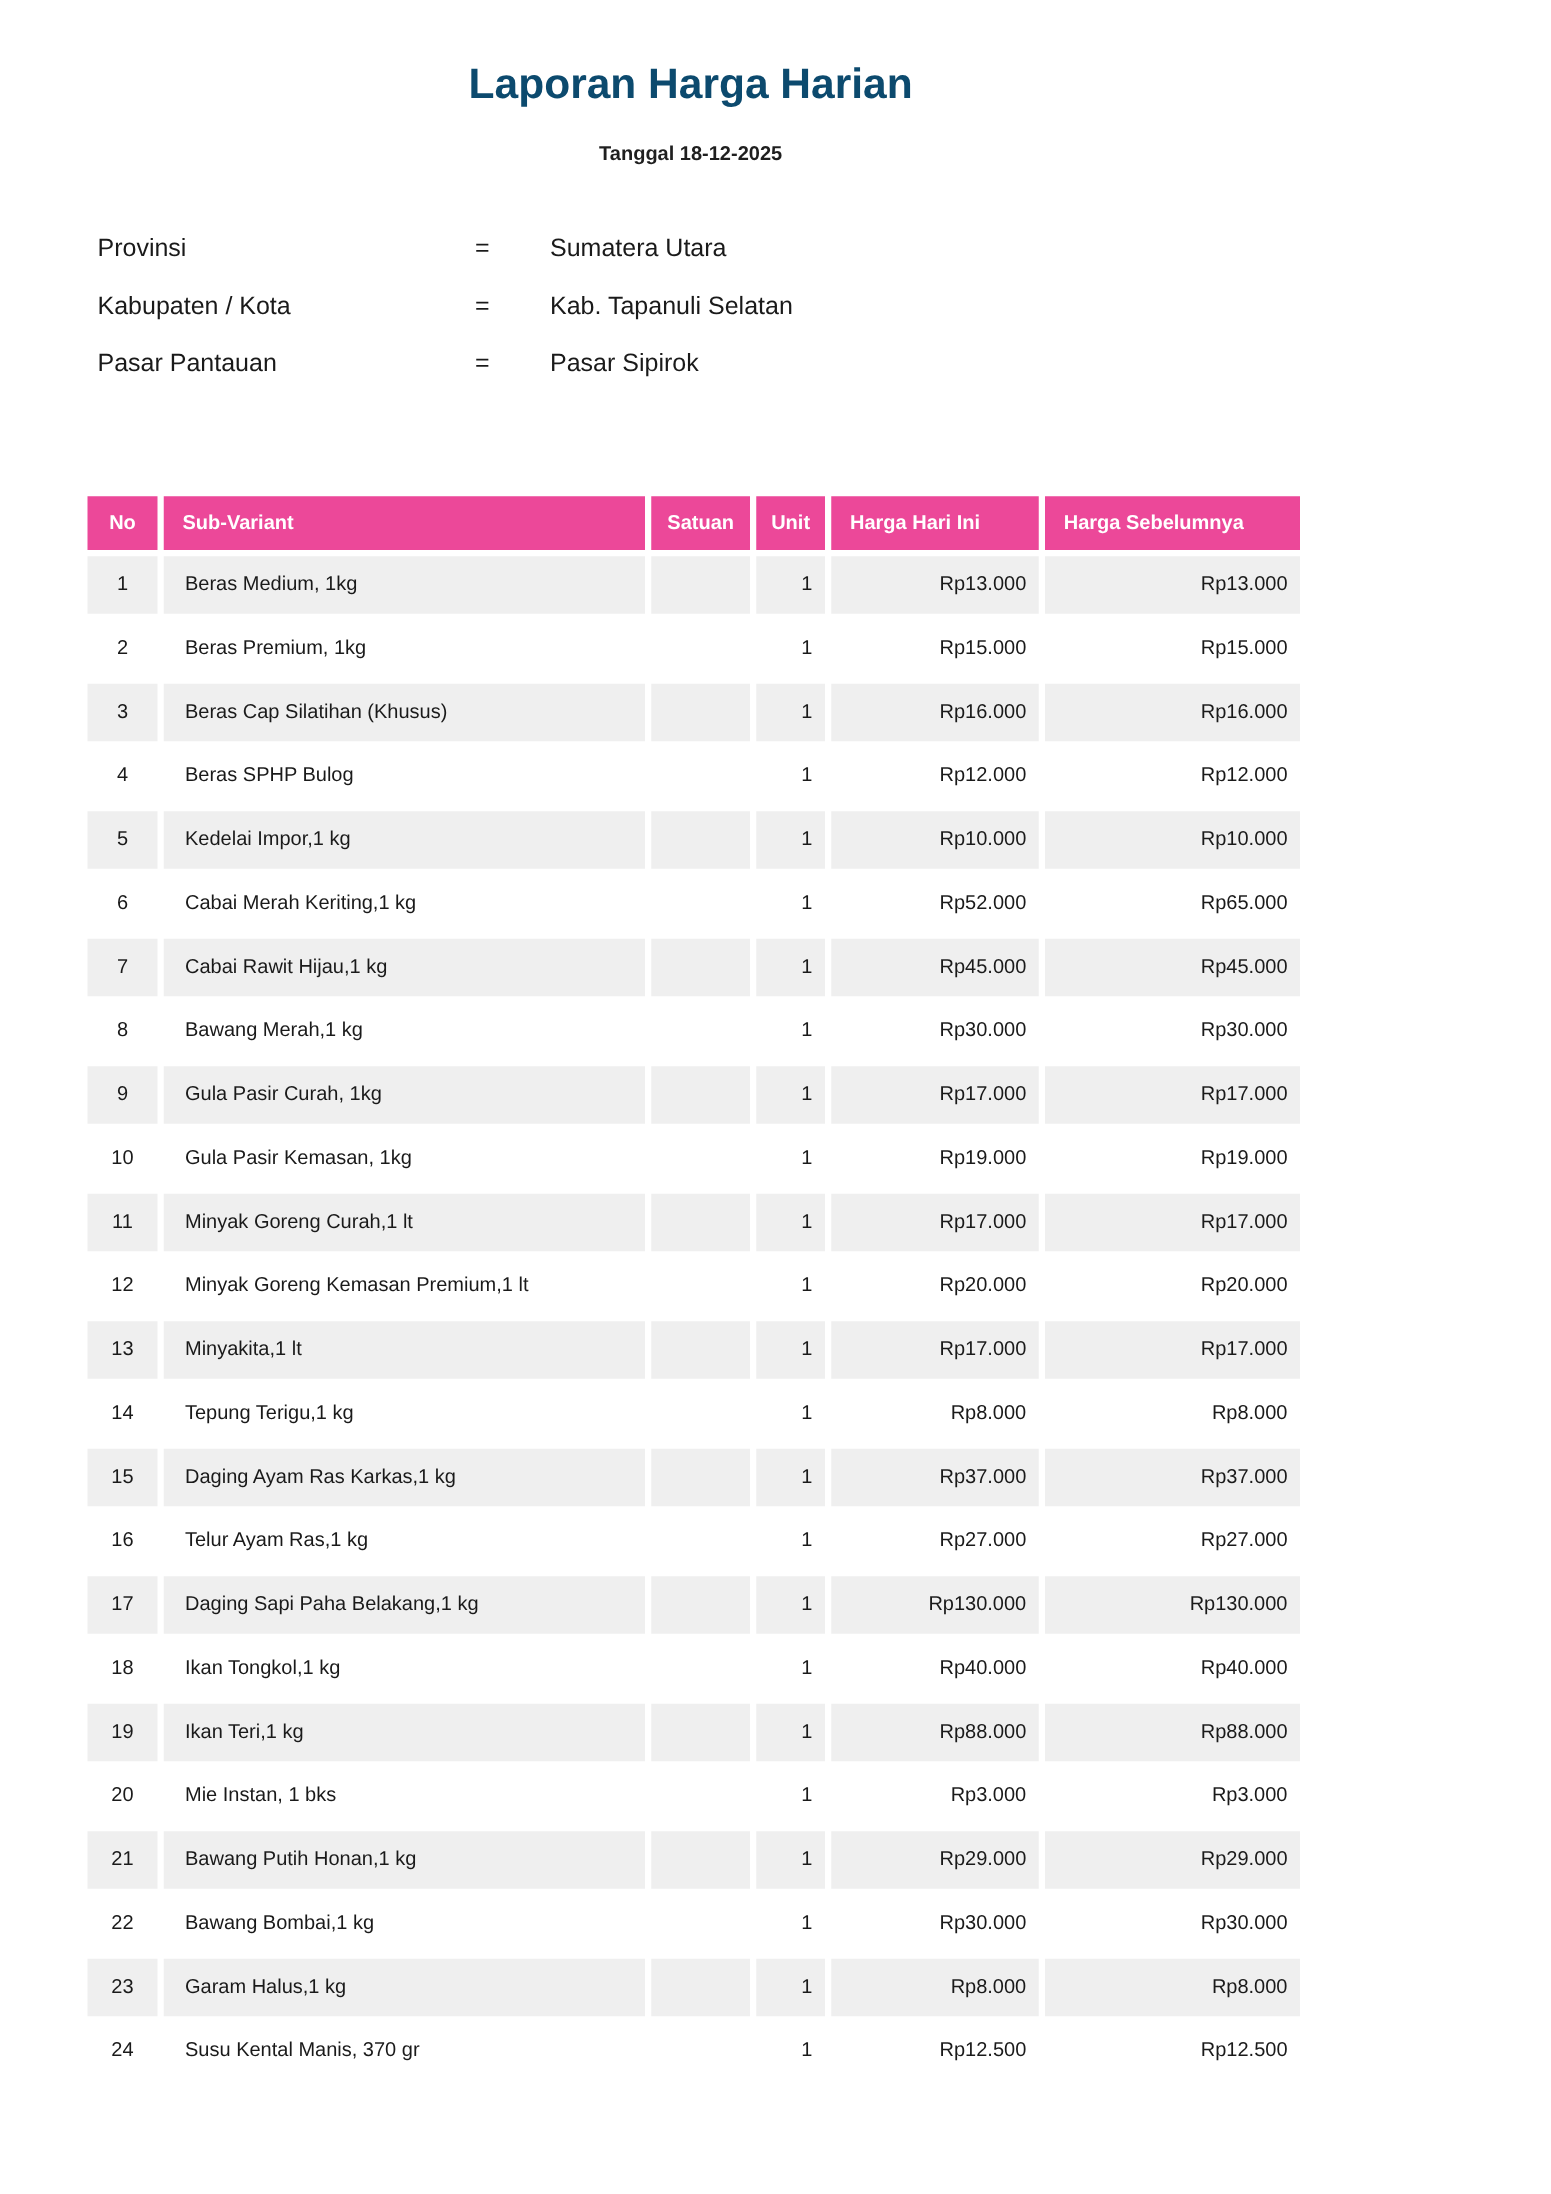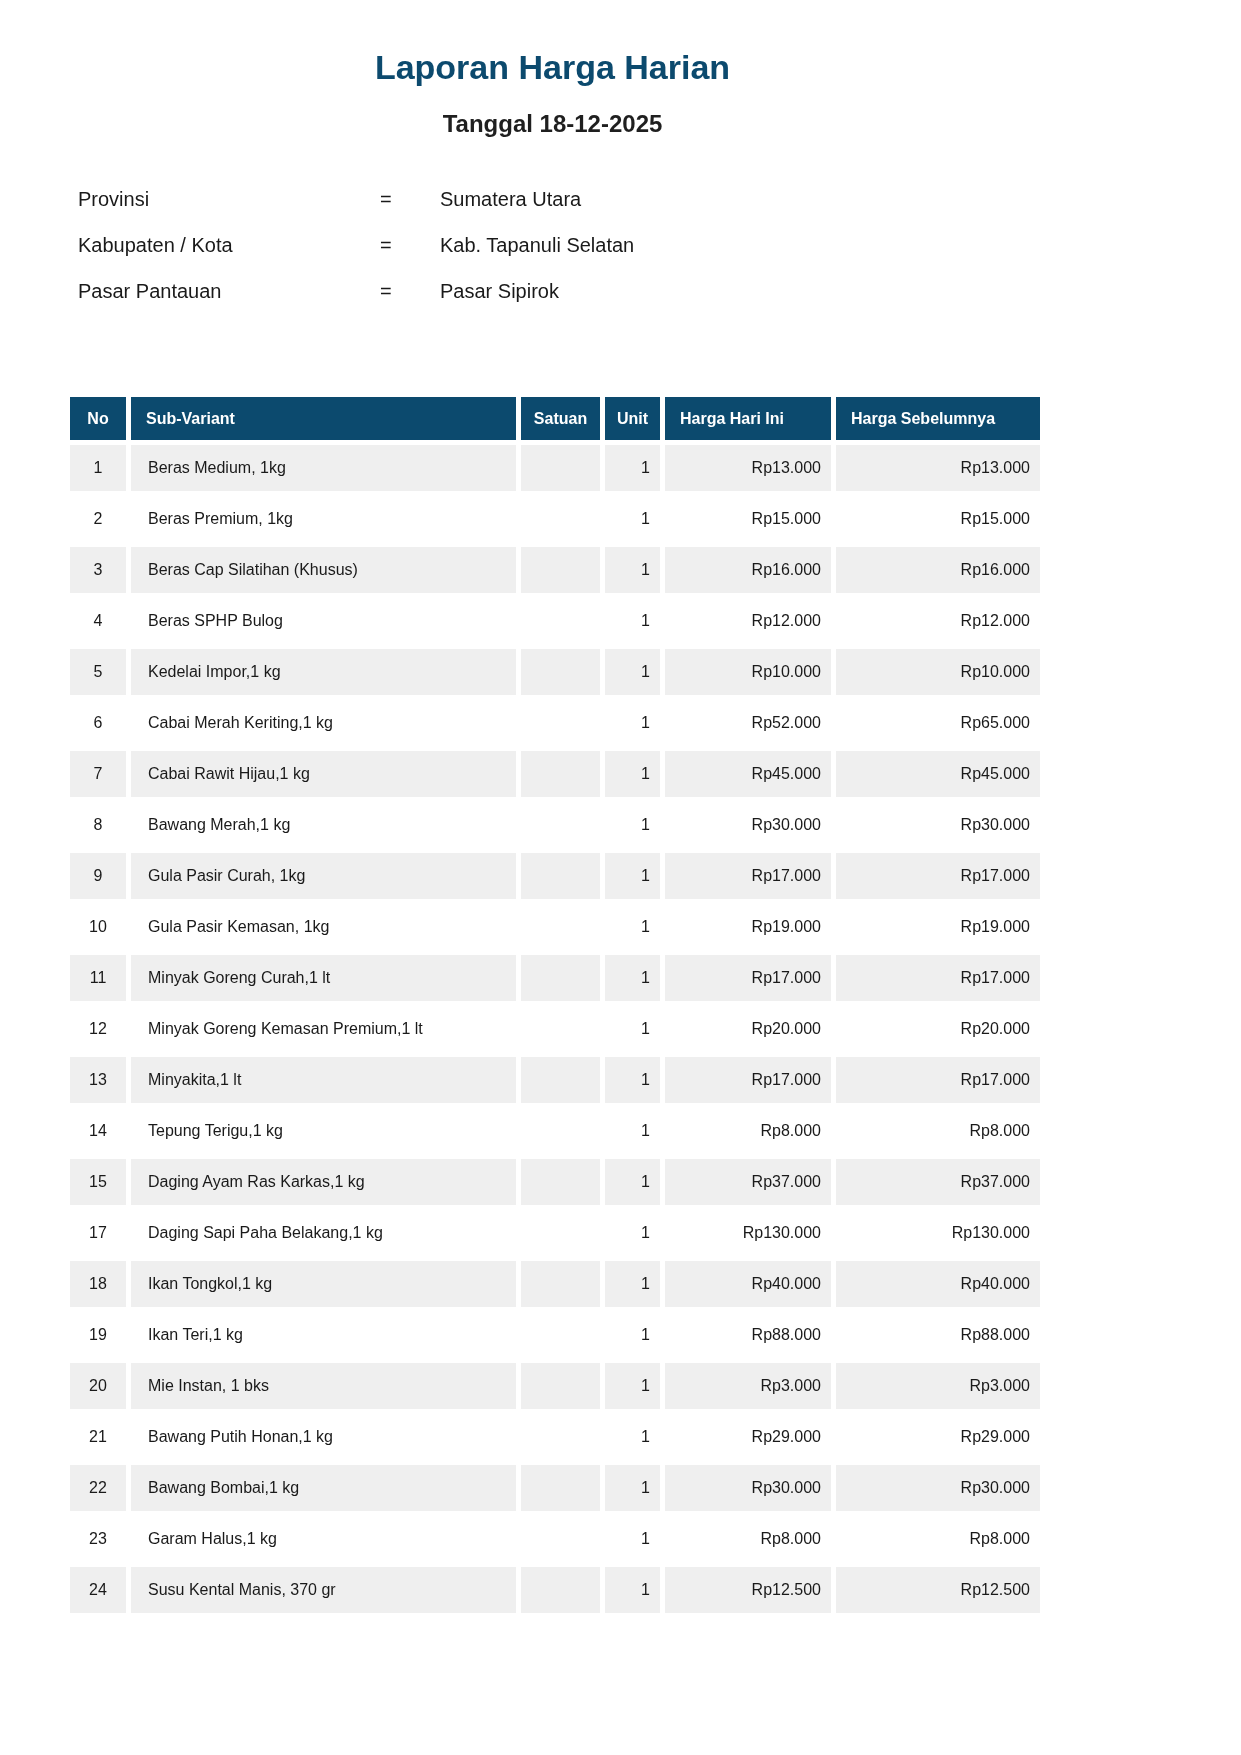--- a/index.html
+++ b/index.html
@@ -21,21 +21,21 @@
   .page-title {
     margin: 48px 0 0 0;
     font-size: 34px;
     line-height: 38px;
     font-weight: bold;
     text-align: center;
     color: #0c4a6e;
   }
   .subtitle {
     margin: 27px 0 0 0;
-    font-size: 24px;
+    font-size: 16px;
     line-height: 22px;
     font-weight: bold;
     text-align: center;
     color: #1f1f1f;
   }
   .meta {
     margin-top: 56px;
     font-size: 20px;
   }
   .meta-row {
@@ -48,21 +48,21 @@
   .meta-row:last-child { margin-bottom: 0; }
   .price-table {
     border-collapse: separate;
     border-spacing: 5px;
     width: 980px;
     margin-top: 92px;
     table-layout: fixed;
     font-size: 16px;
   }
   .price-table th {
-    background: #0c4a6e;
+    background: #ec4899;
     color: #ffffff;
     font-weight: bold;
     height: 43px;
     padding: 0;
     box-sizing: border-box;
     font-size: 16px;
   }
   .price-table td {
     height: 46px;
     padding: 0;
@@ -251,20 +251,28 @@
 
   <tr>
     <td class="al-c">15</td>
     <td class="c-sub">Daging Ayam Ras Karkas,1 kg</td>
     <td class="al-c"></td>
     <td class="al-r">1</td>
     <td class="al-r">Rp37.000</td>
     <td class="al-r">Rp37.000</td>
   </tr>
 
+  <tr>
+    <td class="al-c">16</td>
+    <td class="c-sub">Telur Ayam Ras,1 kg</td>
+    <td class="al-c"></td>
+    <td class="al-r">1</td>
+    <td class="al-r">Rp27.000</td>
+    <td class="al-r">Rp27.000</td>
+  </tr>
 
   <tr>
     <td class="al-c">17</td>
     <td class="c-sub">Daging Sapi Paha Belakang,1 kg</td>
     <td class="al-c"></td>
     <td class="al-r">1</td>
     <td class="al-r">Rp130.000</td>
     <td class="al-r">Rp130.000</td>
   </tr>
 

